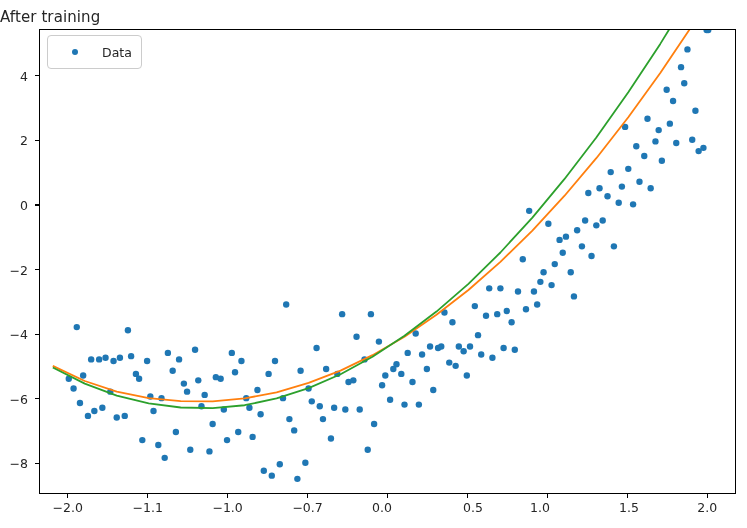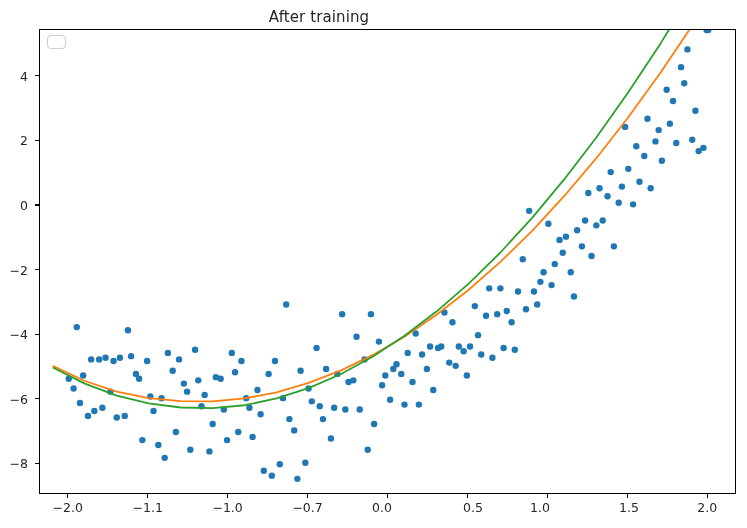--- a/index.html
+++ b/index.html
@@ -1,20 +1,20 @@
 <!DOCTYPE html>
 <html><head>
 <meta charset="utf-8">
 <style>
   html,body{margin:0;padding:0;background:#ffffff;}
   body{width:747px;height:528px;font-family:"DejaVu Sans",sans-serif;overflow:hidden;}
   #figure{position:relative;width:747px;height:528px;background:#ffffff;}
 
   #title{
-    position:absolute;left:0;top:8px;width:638px;text-align:center;
+    position:absolute;left:0;top:8px;width:638px;text-align:left;
     font-size:15px;color:#262626;letter-spacing:.1px;
   }
 
   
   #axes{
     position:absolute;left:39px;top:29px;width:697px;height:465px;
     border:1.1px solid #000;box-sizing:border-box;overflow:hidden;background:#fff;
   }
   #plotsvg{position:absolute;left:0;top:0;width:697px;height:465px;display:block;}
 
@@ -257,15 +257,21 @@
       <div class="tick-label ytl" style="top:269.57291666666663px">−2</div>
       <div class="tickmark ytick" style="top:333.60625px"></div>
       <div class="tick-label ytl" style="top:334.15625px">−4</div>
       <div class="tickmark ytick" style="top:398.18958333333336px"></div>
       <div class="tick-label ytl" style="top:398.73958333333337px">−6</div>
       <div class="tickmark ytick" style="top:462.7729166666667px"></div>
       <div class="tick-label ytl" style="top:463.3229166666667px">−8</div>
     </div>
 
   <div id="legend">
+    <div class="legend-row">
+      <span class="legend-key">
+        <span class="legend-dot" style="background:#1f77b4"></span>
+      </span>
+      <span class="legend-text">Data</span>
+    </div>
   </div>
 
 </div>
 
 </body></html>

